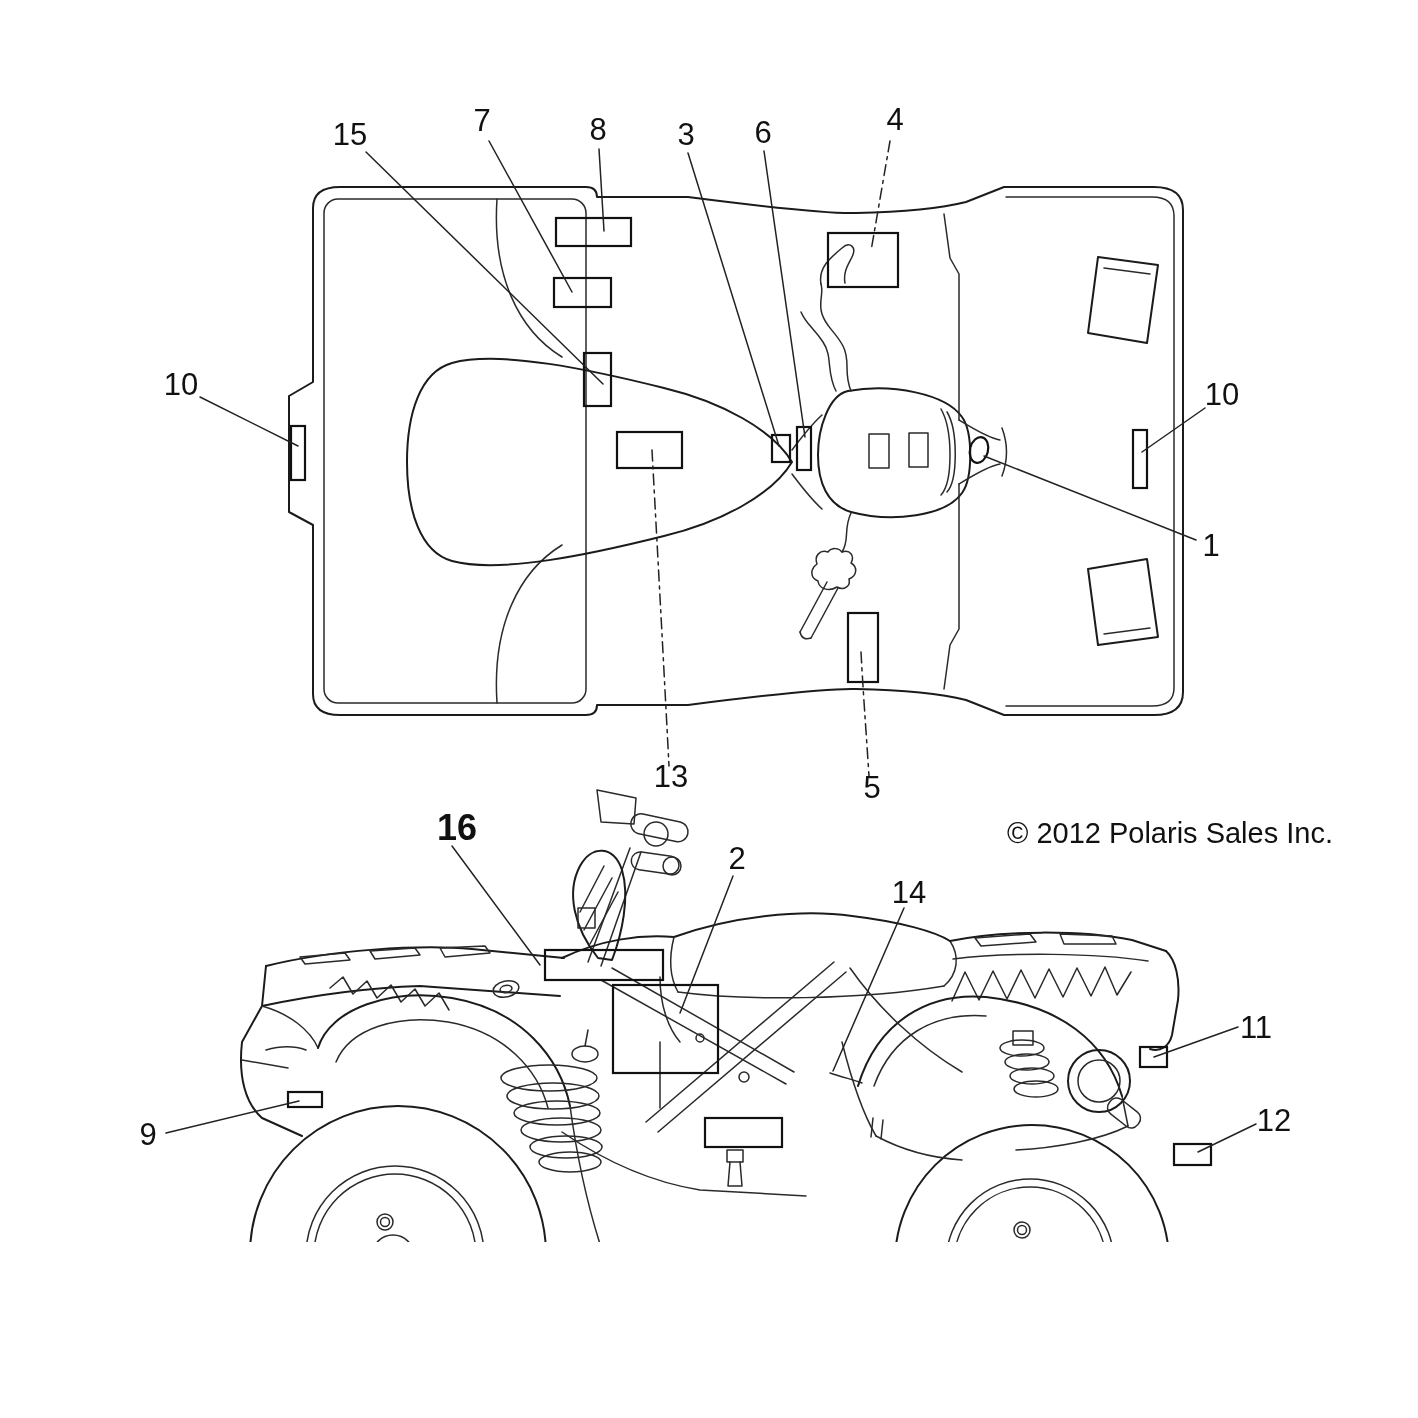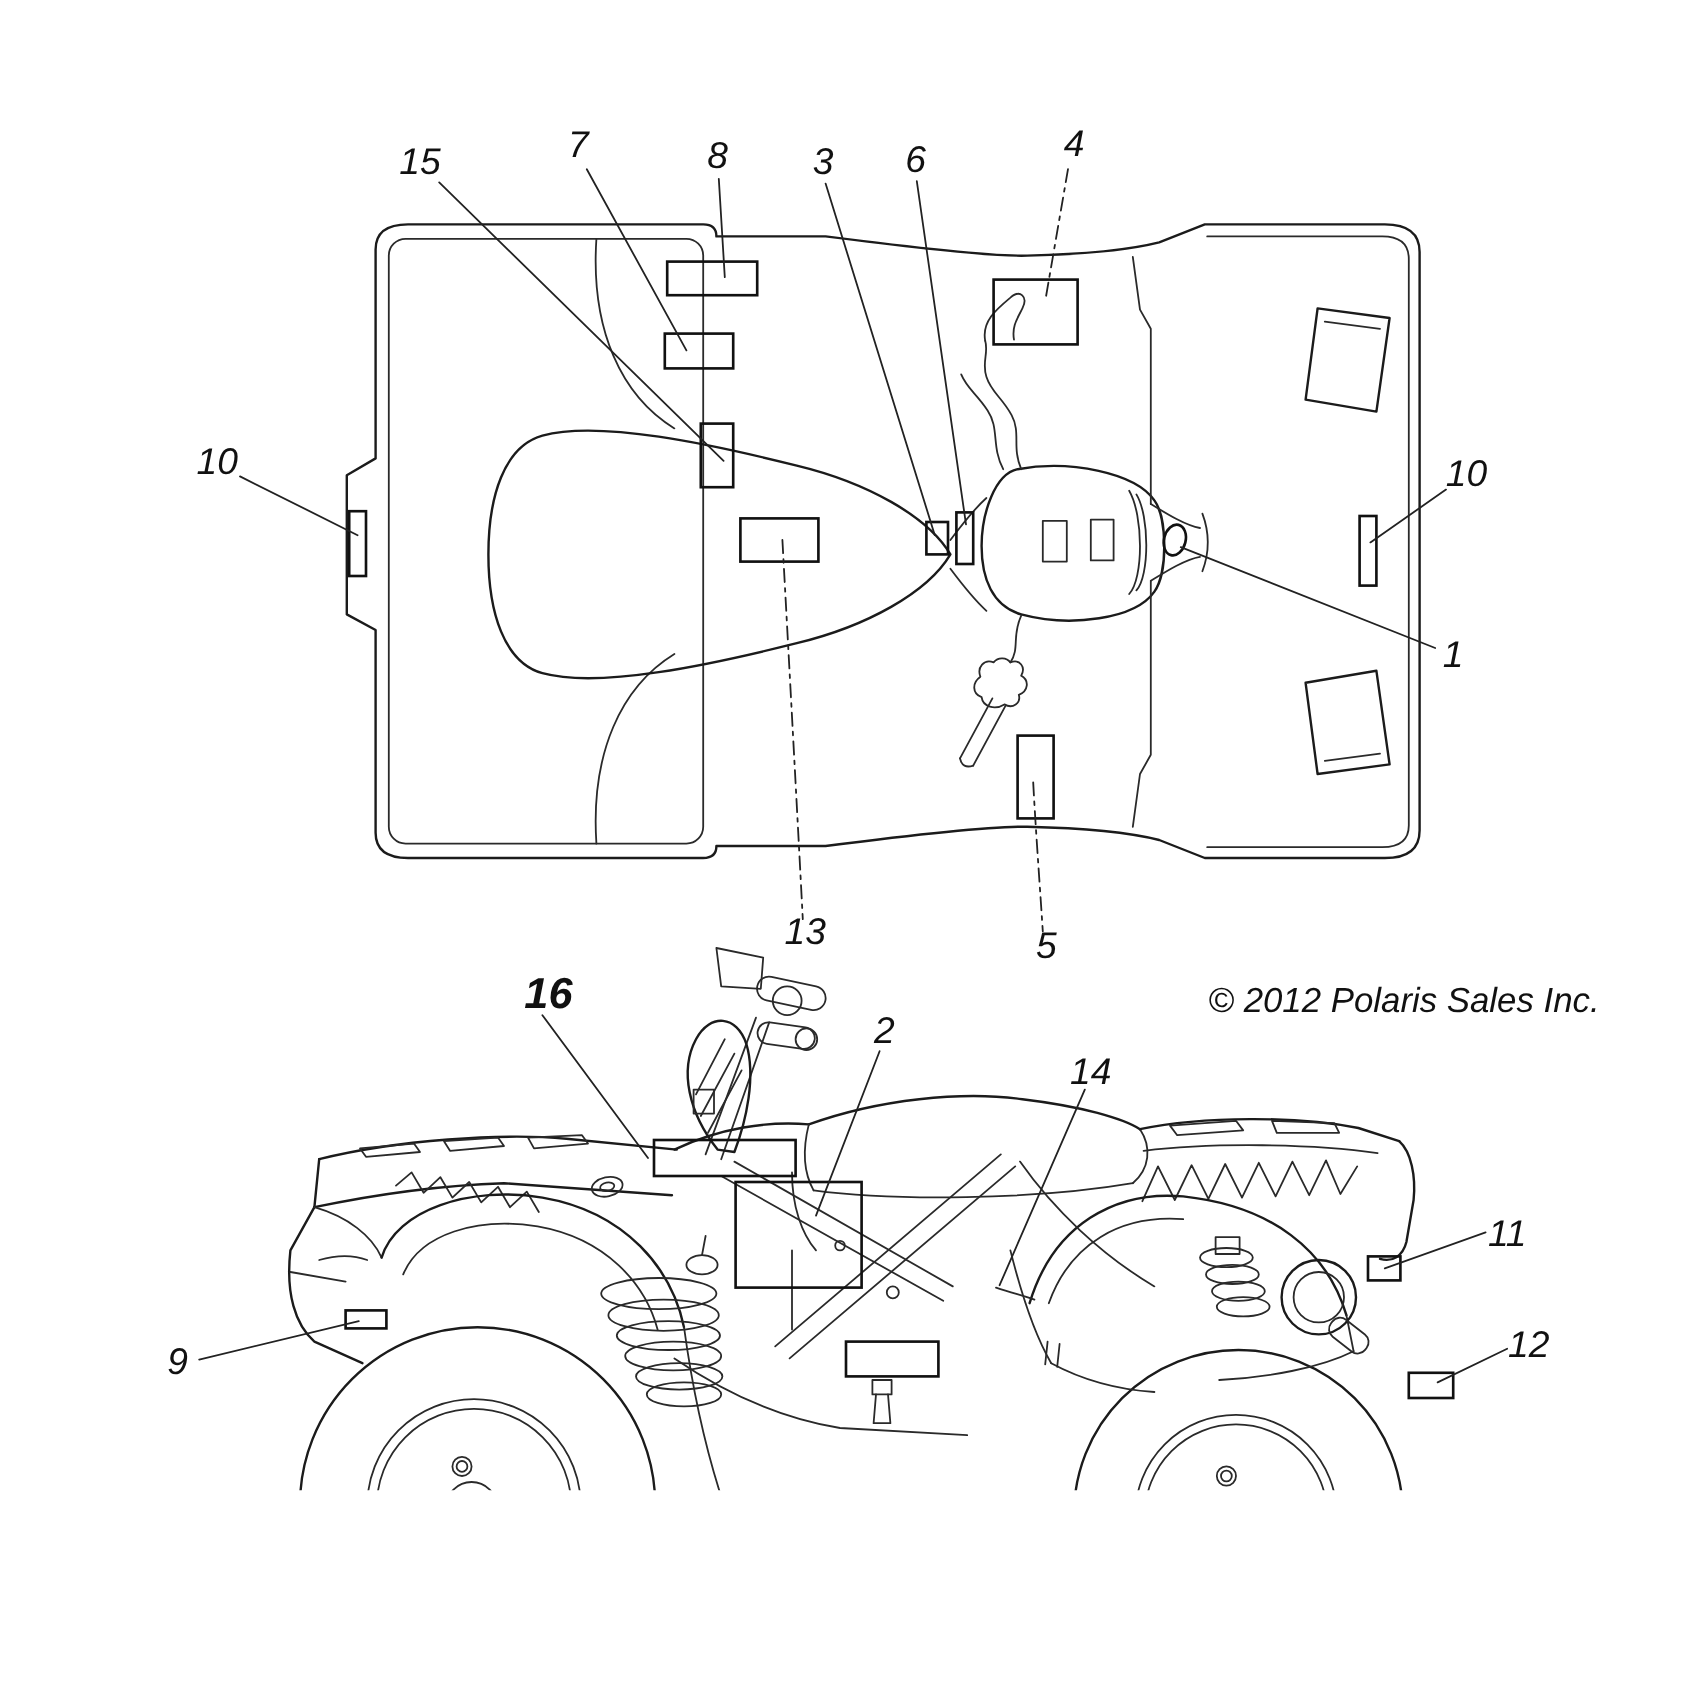--- a/index.html
+++ b/index.html
@@ -2,21 +2,20 @@
 <html><head>
 <meta charset="utf-8">
 <style>
   html,body{margin:0;padding:0;background:#fff;}
   .canvas{
     position:relative;
     width:1418px;height:1242px;
     background:#ffffff;
     font-family:"Liberation Sans", sans-serif;
     overflow:hidden;
-    font-style:italic;
   }
   svg{position:absolute;left:0;top:0;}
   .ln{fill:none;stroke:#1b1b1b;stroke-width:2;stroke-linecap:round;stroke-linejoin:round;}
   .fine{fill:none;stroke:#2a2a2a;stroke-width:1.5;stroke-linecap:round;stroke-linejoin:round;}
   .decal{fill:none;stroke:#111;stroke-width:2.2;}
   .leader{fill:none;stroke:#222;stroke-width:1.5;stroke-linecap:round;}
   .leader.dashed{stroke-dasharray:11 5 3 5;}
   .callout{fill:#111;font-size:31px;font-weight:400;}
   .callout.big{font-size:36px;font-weight:700;}
   .copyright{fill:#111;font-size:29px;font-weight:400;}

